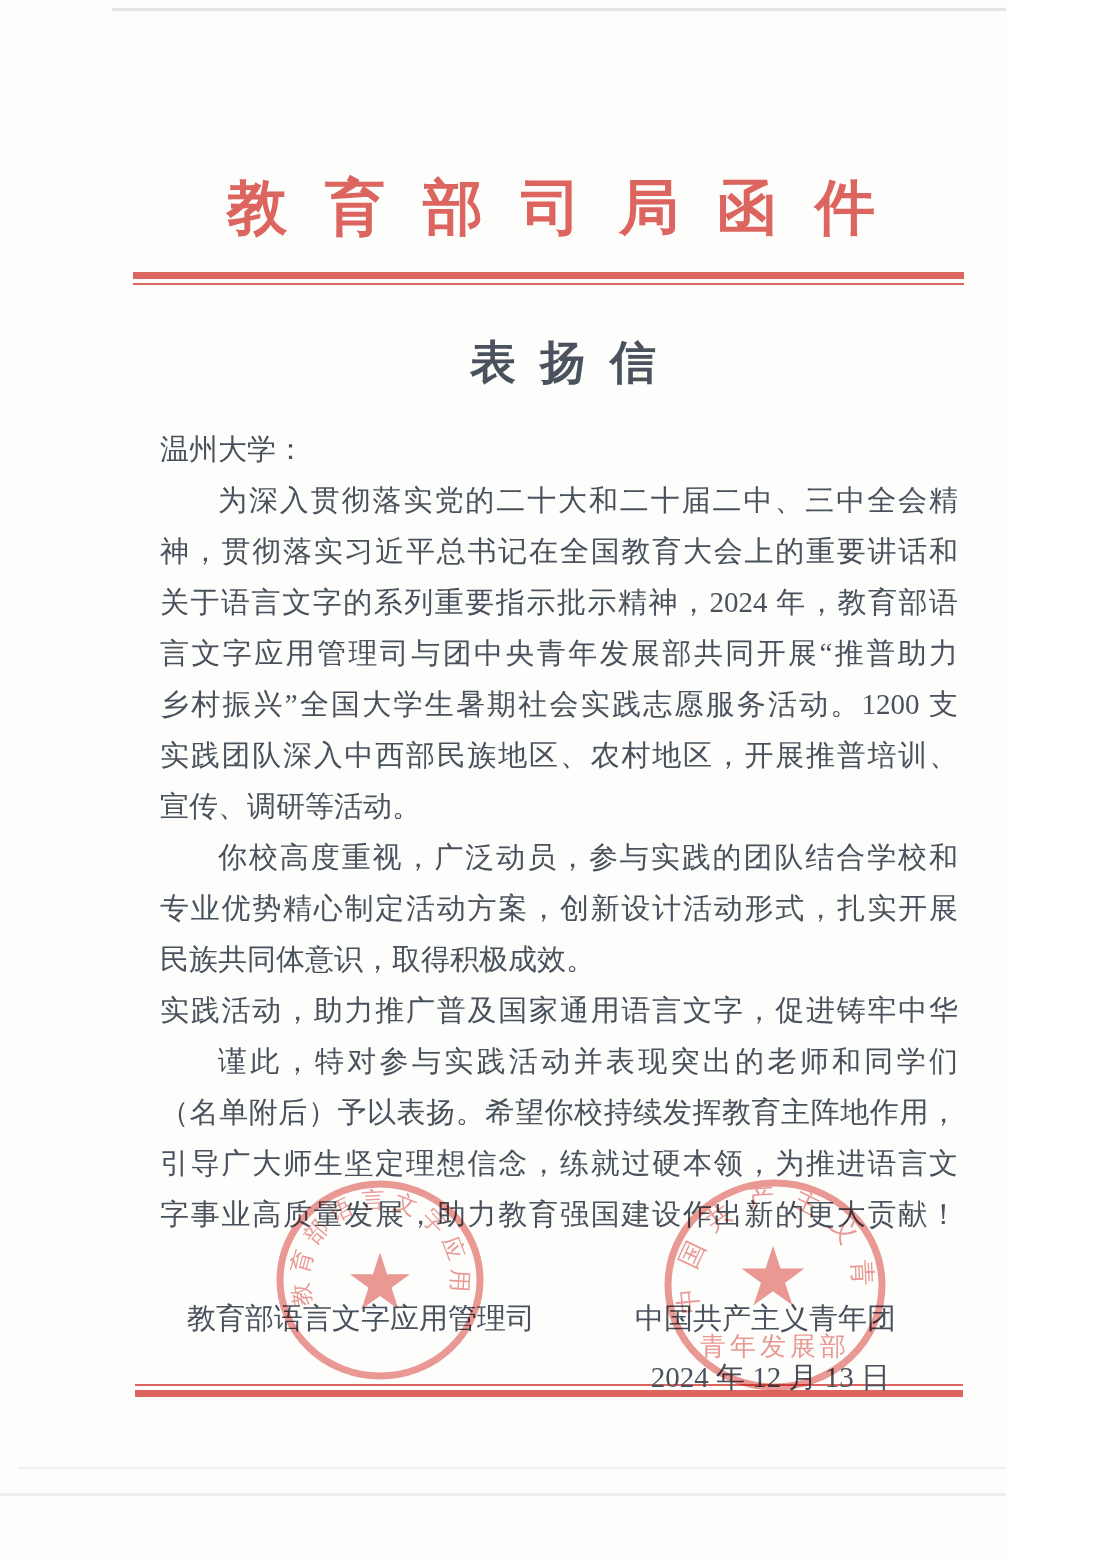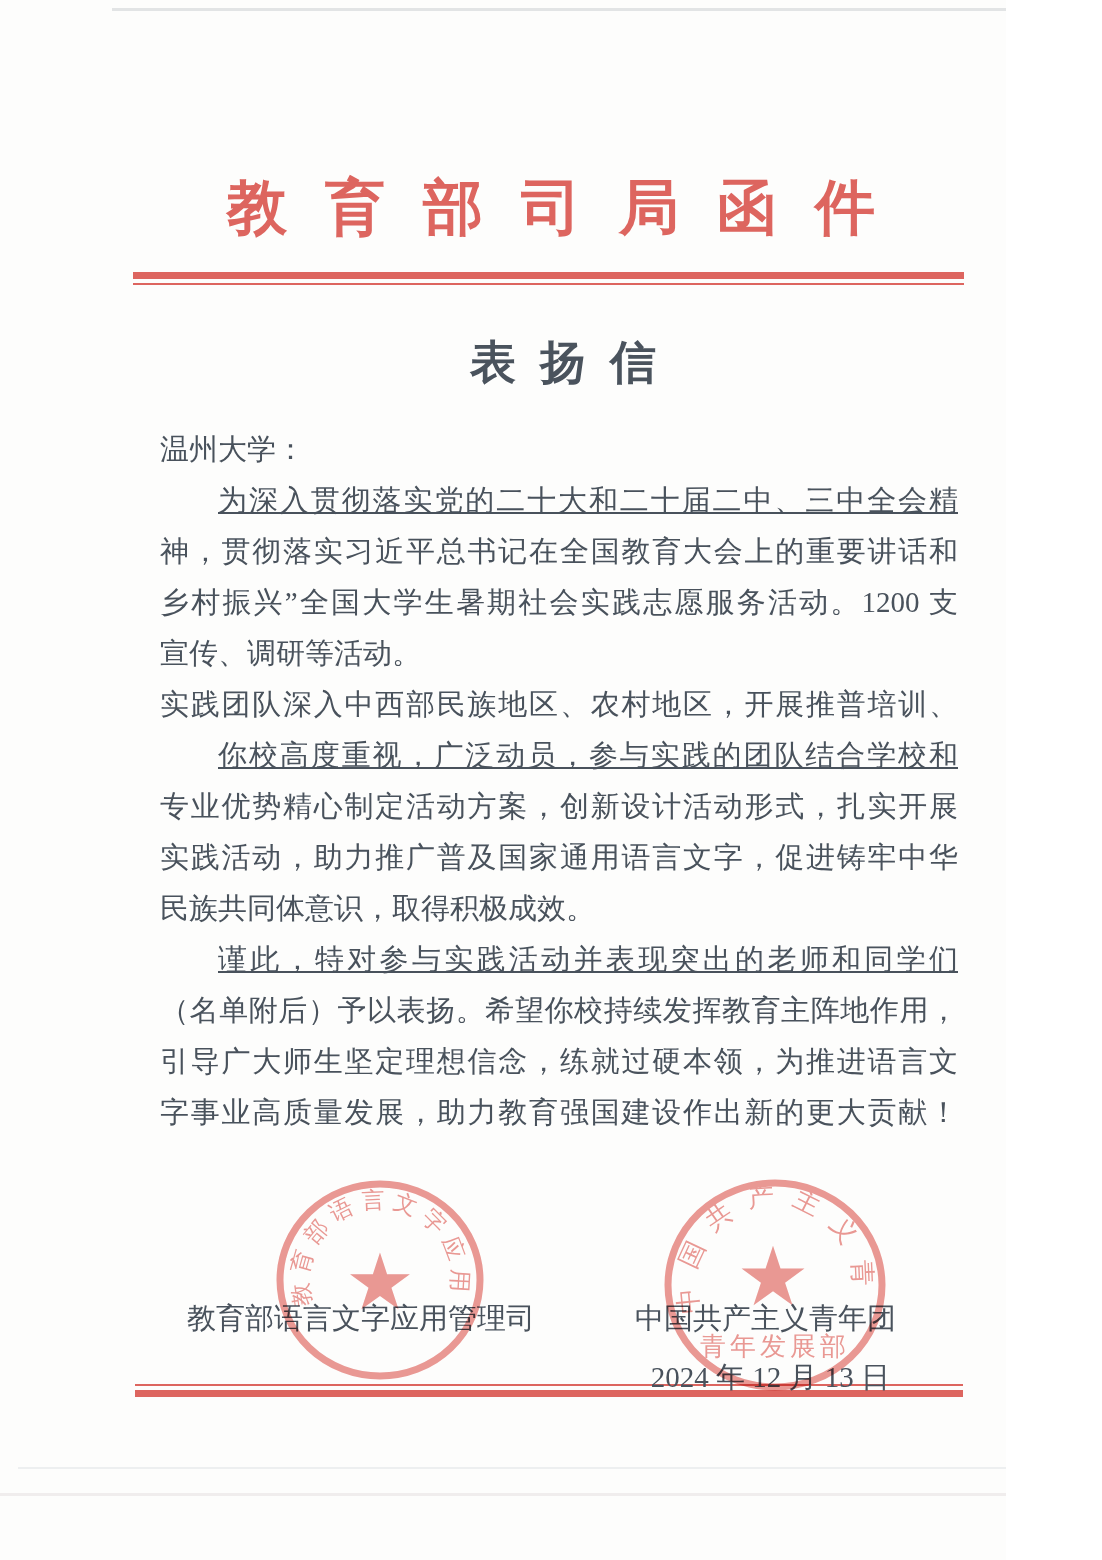--- a/index.html
+++ b/index.html
@@ -65,21 +65,21 @@
   .letter-body {
     position: absolute; left: 160px; top: 424px;
     width: 798px;
     font-size: 29px; color: #49525c;
   }
   .bline {
     height: 51px; line-height: 51px;
     text-align: justify; text-align-last: justify;
     white-space: nowrap;
   }
-  .bline.first  { padding-left: 58px; text-decoration: underline; }
+  .bline.first  { padding-left: 58px; }
   .bline.short  { text-align: left; text-align-last: left; }
 
   
   .signatures {
     position: absolute; left: 160px; top: 1298px; width: 798px;
     display: flex; justify-content: space-between;
     padding-left: 27px; padding-right: 62px;
     font-size: 29px; line-height: 40px; color: #49525c;
     z-index: 3;
   }
@@ -118,27 +118,29 @@
     <div class="thick"></div>
       <div class="thin"></div>
   </div>
 
   <div class="doc-title">表扬信</div>
 
   <div class="letter-body">
     <div class="bline short">温州大学：</div>
     <div class="bline first">为深入贯彻落实党的二十大和二十届二中、三中全会精</div>
     <div class="bline">神，贯彻落实习近平总书记在全国教育大会上的重要讲话和</div>
+    <div class="bline">关于语言文字的系列重要指示批示精神，2024 年，教育部语</div>
+    <div class="bline">言文字应用管理司与团中央青年发展部共同开展“推普助力</div>
     <div class="bline">乡村振兴”全国大学生暑期社会实践志愿服务活动。1200 支</div>
+    <div class="bline">实践团队深入中西部民族地区、农村地区，开展推普培训、</div>
     <div class="bline short">宣传、调研等活动。</div>
-    <div class="bline">实践团队深入中西部民族地区、农村地区，开展推普培训、</div>
     <div class="bline first">你校高度重视，广泛动员，参与实践的团队结合学校和</div>
     <div class="bline">专业优势精心制定活动方案，创新设计活动形式，扎实开展</div>
+    <div class="bline short">民族共同体意识，取得积极成效。</div>
     <div class="bline">实践活动，助力推广普及国家通用语言文字，促进铸牢中华</div>
-    <div class="bline short">民族共同体意识，取得积极成效。</div>
     <div class="bline first">谨此，特对参与实践活动并表现突出的老师和同学们</div>
     <div class="bline">（名单附后）予以表扬。希望你校持续发挥教育主阵地作用，</div>
     <div class="bline">引导广大师生坚定理想信念，练就过硬本领，为推进语言文</div>
     <div class="bline">字事业高质量发展，助力教育强国建设作出新的更大贡献！</div>
   </div>
 
   <div class="signatures">
     <span>教育部语言文字应用管理司</span>
     <span>中国共产主义青年团</span>
   </div>

